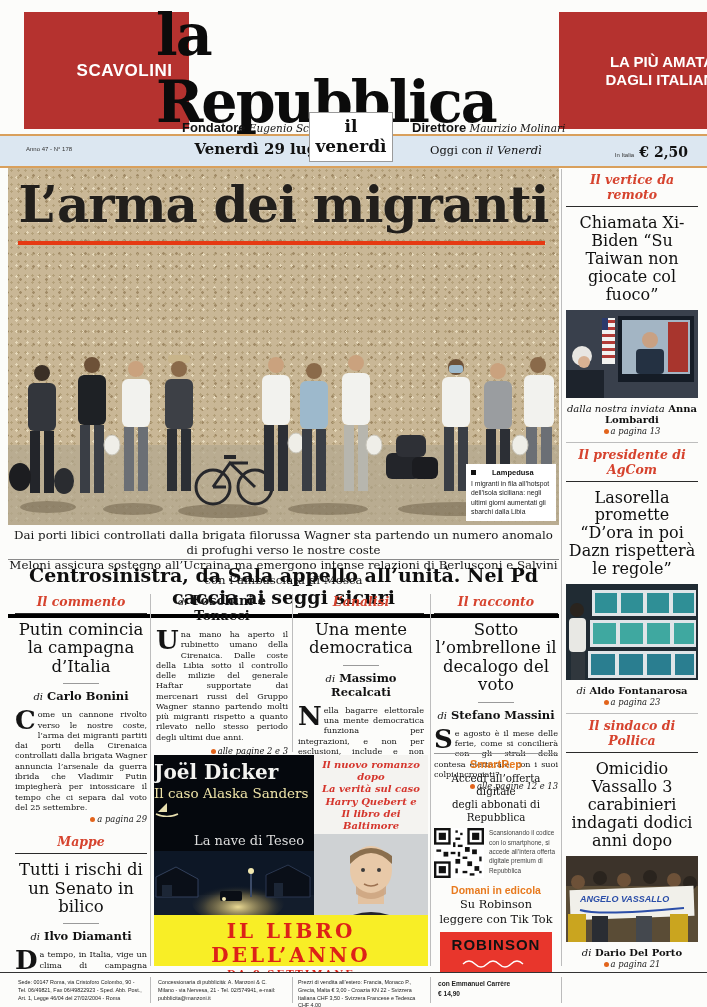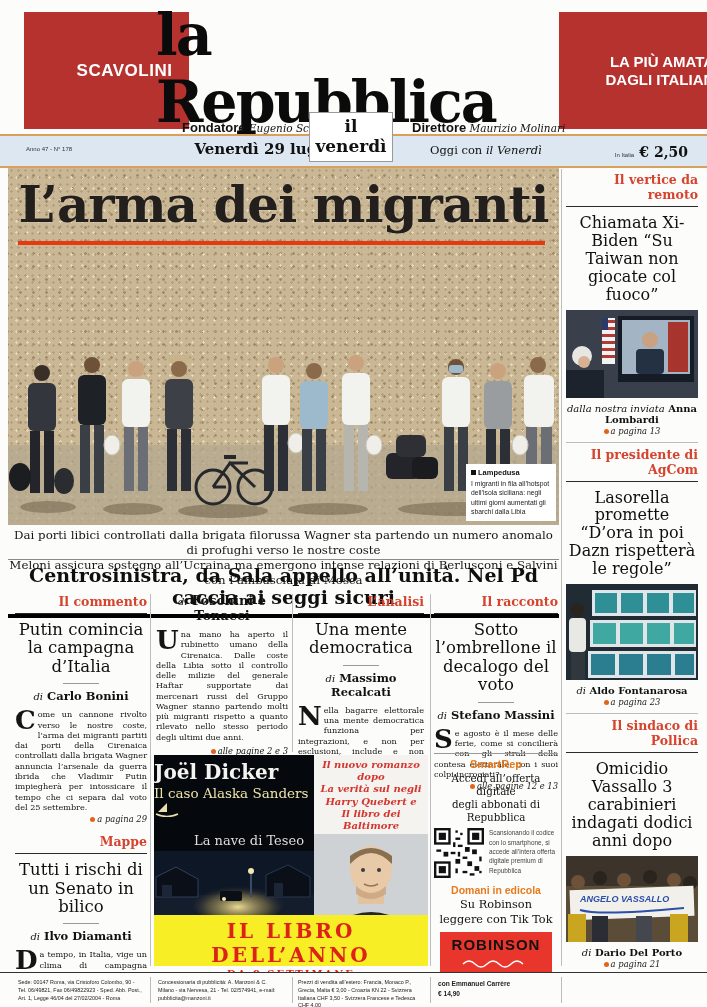--- a/index.html
+++ b/index.html
@@ -34,32 +34,32 @@
         background-image:radial-gradient(#b3a07a 1px,transparent 1.3px),
                          radial-gradient(#e6d9bb 1px,transparent 1.3px),
                          radial-gradient(#a08a66 1.2px,transparent 1.5px);
         background-size:7px 7px,11px 11px,13px 13px;background-position:0 0,3px 5px,6px 2px;overflow:hidden;}
   .hero-headline{position:absolute;left:6px;top:8px;width:539px;text-align:center;font-weight:bold;
                  font-size:50px;letter-spacing:-1px;color:#221f1c;text-shadow:0 0 2px rgba(250,240,220,.45);}
   .hero-rule{position:absolute;left:10px;top:74px;width:527px;height:4px;background:#e63912;}
   .hero-fig{position:absolute;left:0;bottom:0;width:551px;height:230px;}
   .caption{position:absolute;right:3px;bottom:4px;width:90px;background:#fff;padding:4px 5px;box-sizing:border-box;
            font-family:"Liberation Sans",sans-serif;}
-  .caption .tag{font-weight:bold;font-size:7.5px;display:flex;align-items:center;gap:2px;}
+  .caption .tag{font-weight:bold;font-size:7.5px;display:flex;align-items:center;gap:16px;}
   .caption .sq{display:inline-block;width:5px;height:5px;background:#111;}
   .caption .txt{font-size:6.8px;line-height:1.4;color:#222;margin-top:2px;}
 
   .standfirst{left:8px;top:528px;width:551px;text-align:center;font-size:11.8px;line-height:1.28;color:#161616;}
   .subhead{left:8px;top:559px;width:551px;border-top:1px solid #8a8a8a;border-bottom:4px solid #000000;
            padding:4px 0 6px;text-align:center;font-size:19px;font-weight:bold;color:#0f0f0f;box-sizing:border-box;}
 
   
   .vr{position:absolute;width:1px;background:#bdbdbd;}
   .col{position:absolute;top:591px;}
-  .k{color:#d6432e;font-weight:bold;font-size:12.5px;text-align:right;margin:3px 0 4px;}
+  .k{color:#d6432e;font-weight:bold;font-style:italic;font-size:12.5px;text-align:center;margin:3px 0 4px;}
   .krule{border-top:1px solid #2a2a2a;margin:0 0 7px;}
   .ctitle{font-size:16.5px;text-align:center;line-height:1.12;color:#101010;}
   .minirule{width:36px;border-top:1px solid #9a9a9a;margin:7px auto 5px;}
   .byline{text-align:center;font-size:11.5px;font-weight:bold;margin-bottom:4px;}
   .byline .bp{font-style:italic;font-weight:normal;font-size:10px;}
   .body{font-size:8.1px;line-height:1.27;text-align:justify;color:#141414;margin-top:6px;}
   .dropcap{float:left;font-size:26px;line-height:21px;font-weight:bold;padding:1px 2px 0 0;}
   .pref{text-align:right;font-size:8.4px;font-style:italic;margin-top:2px;color:#1a1a1a;}
   .dot{display:inline-block;width:5px;height:5px;border-radius:50%;background:#e2641c;margin-right:2px;vertical-align:middle;}
   .refs{text-align:right;font-size:8.4px;font-style:italic;margin-top:3px;line-height:1.45;}
@@ -450,21 +450,21 @@
           <circle cx="70" cy="48" r="2" fill="#f2e8b0"></circle>
         <rect x="96" y="22" width="2" height="24" fill="#3b4burst"></rect>
           <rect x="96" y="22" width="2" height="24" fill="#3b4a66"></rect>
         <circle cx="97" cy="20" r="3" fill="#f2e8b0"></circle>
       </svg>
     </div>
     <div class="ad-right">
       <div class="ad-promo">
         <span style="display:block">Il nuovo romanzo</span>
         <span style="display:block">dopo</span>
-        <span style="display:block">La verità sul negli</span>
+        <span style="display:block">La verità sul caso</span>
         <span style="display:block">Harry Quebert e</span>
         <span style="display:block">Il libro dei Baltimore</span>
       </div>
       <svg width="114" height="92" viewBox="0 0 114 92" style="display:block;margin-top:2px">
         <rect width="114" height="92" fill="#cfd2d4"></rect>
         <path d="M18 92 Q57 64 96 92 Z" fill="#23242a"></path>
         <rect x="44" y="52" width="26" height="18" fill="#e3c2a0"></rect>
         <ellipse cx="57" cy="36" rx="21" ry="24" fill="#e8c9a8"></ellipse>
         <path d="M36 30 Q57 8 78 30 L78 22 Q57 6 36 22 Z" fill="#8a6f4e"></path>
         <path d="M42 52 Q57 66 72 52 L72 60 Q57 70 42 60 Z" fill="#caa27e" opacity="0.8"></path>

